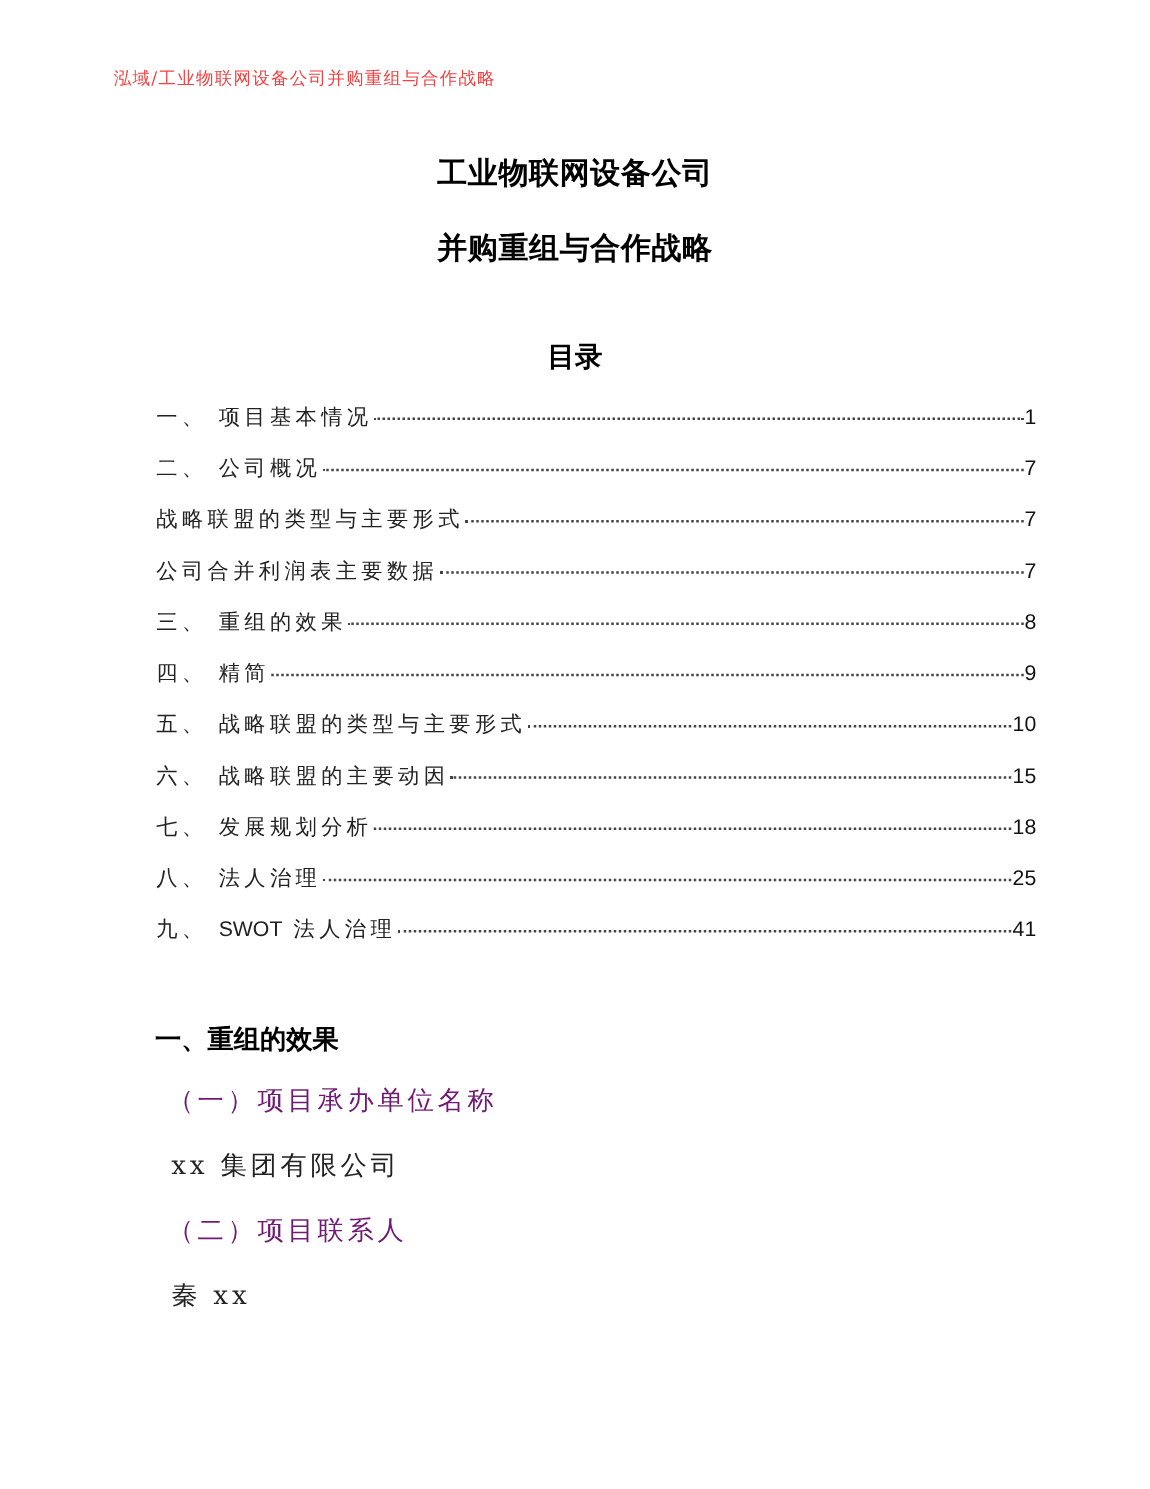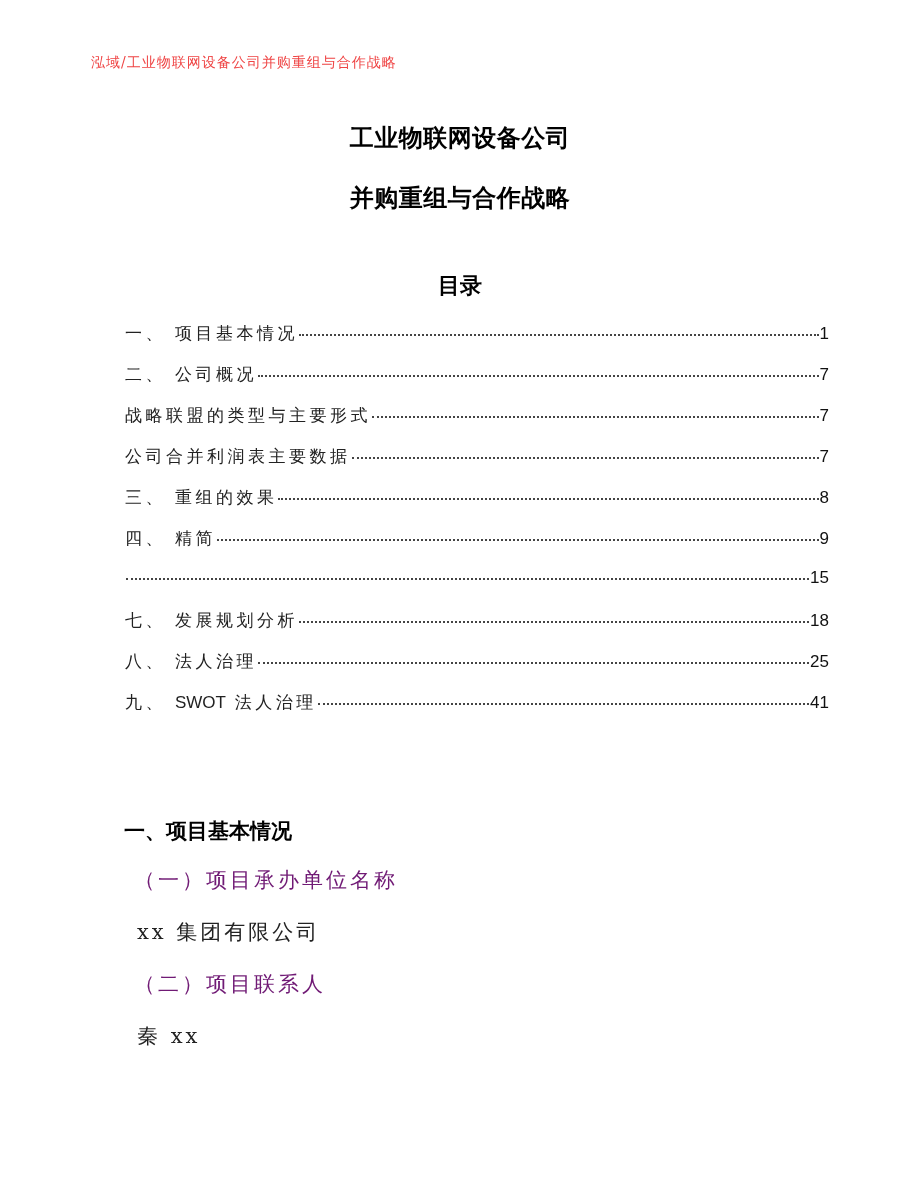--- a/index.html
+++ b/index.html
@@ -137,37 +137,43 @@
     <span class="toc-label"><span>三、</span> <span>重组的效果</span></span>
     <span class="toc-leader"></span>
     <span class="toc-page">8</span>
   </div>
   <div class="toc-row">
     <span class="toc-label"><span>四、</span> <span>精简</span></span>
     <span class="toc-leader"></span>
     <span class="toc-page">9</span>
   </div>
   <div class="toc-row">
+    <span class="toc-label"><span>五、</span> <span>战略联盟的类型与主要形式</span></span>
+    <span class="toc-leader"></span>
+    <span class="toc-page">10</span>
+  </div>
+  <div class="toc-row">
+    <span class="toc-label"><span>六、</span> <span>战略联盟的主要动因</span></span>
     <span class="toc-leader"></span>
     <span class="toc-page">15</span>
   </div>
   <div class="toc-row">
     <span class="toc-label"><span>七、</span> <span>发展规划分析</span></span>
     <span class="toc-leader"></span>
     <span class="toc-page">18</span>
   </div>
   <div class="toc-row">
     <span class="toc-label"><span>八、</span> <span>法人治理</span></span>
     <span class="toc-leader"></span>
     <span class="toc-page">25</span>
   </div>
   <div class="toc-row">
     <span class="toc-label"><span>九、</span> <span class="latin">SWOT</span><span> 法人治理</span></span>
     <span class="toc-leader"></span>
     <span class="toc-page">41</span>
   </div>
 </div>
 
-<div class="section-heading">一、项目基本情况</div>
+<div class="section-heading">一、重组的效果</div>
 <div class="sub-heading" style="left:134px; top:866px;">（一）项目承办单位名称</div>
 <div class="body-text" style="left:137px; top:918px;">xx 集团有限公司</div>
 <div class="sub-heading" style="left:134px; top:970px;">（二）项目联系人</div>
 <div class="body-text" style="left:137px; top:1022px;">秦 xx</div>
 
 </body></html>

